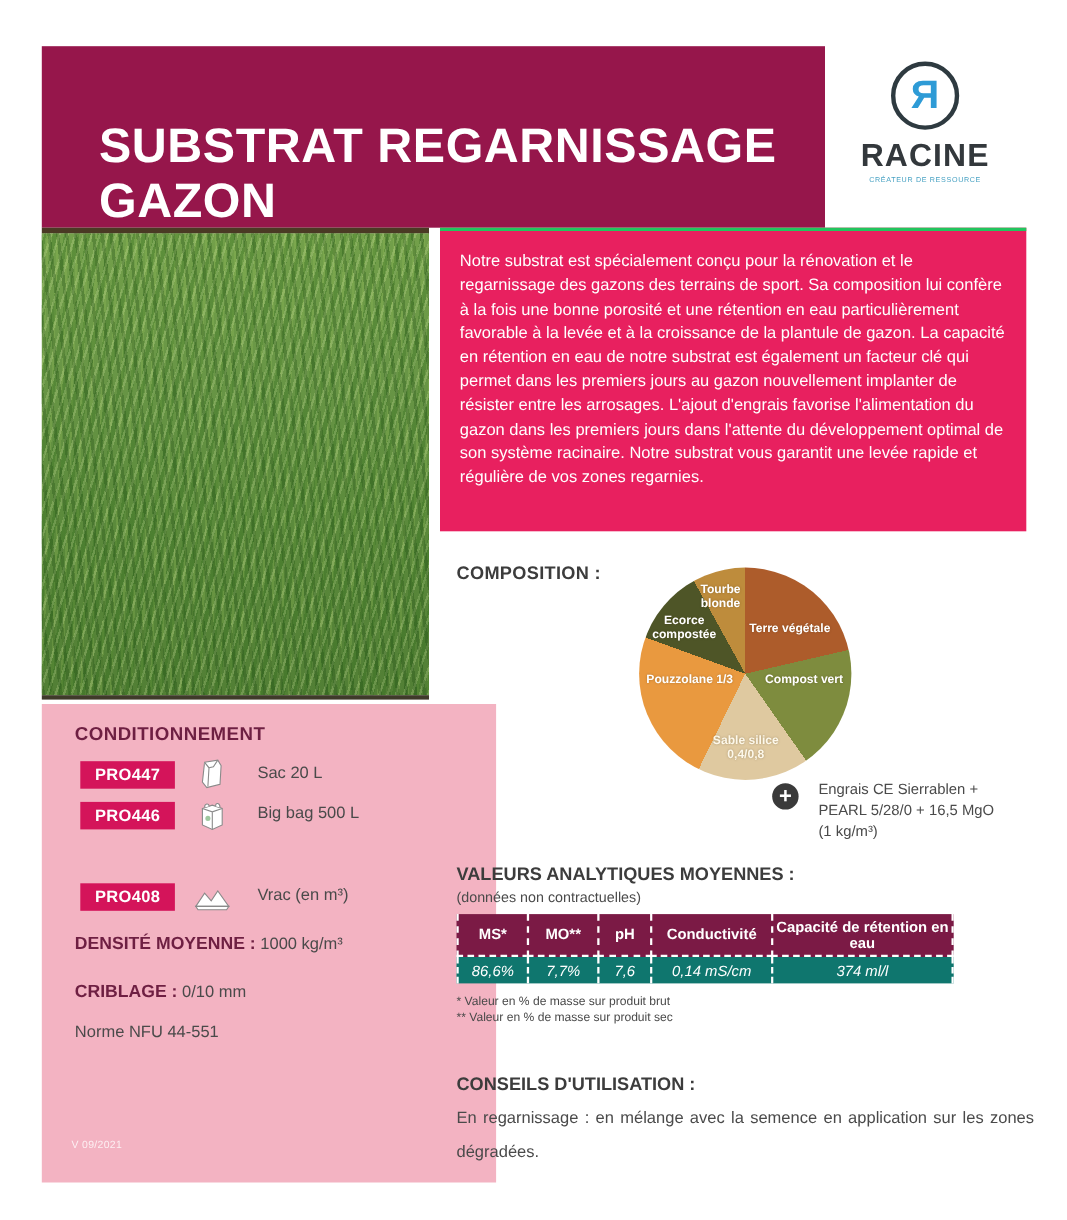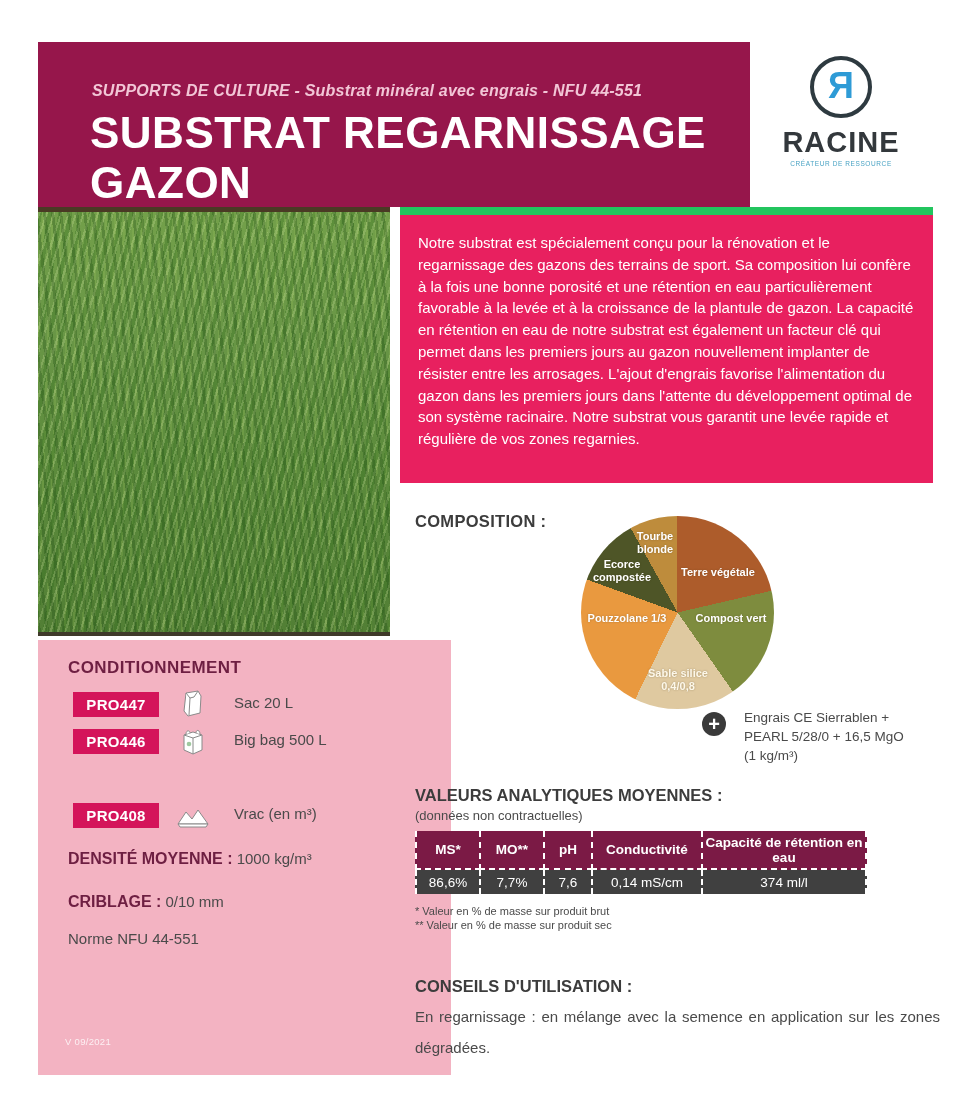--- a/index.html
+++ b/index.html
@@ -24,21 +24,21 @@
     border-top:5px solid #4a3a24; border-bottom:4px solid #3f3a2a;
     background:
       repeating-linear-gradient(83deg, rgba(25,70,15,.28) 0 3px, rgba(0,0,0,0) 3px 8px),
       repeating-linear-gradient(-72deg, rgba(225,242,175,.22) 0 2px, rgba(0,0,0,0) 2px 7px),
       repeating-linear-gradient(99deg, rgba(45,105,25,.30) 0 4px, rgba(0,0,0,0) 4px 10px),
       repeating-linear-gradient(-88deg, rgba(150,190,90,.25) 0 2px, rgba(0,0,0,0) 2px 9px),
       linear-gradient(180deg, #73a04a 0%, #699646 30%, #5c8b3c 60%, #527f35 100%);
   }
 
   
-  .desc { position:absolute; left:400px; top:207px; width:533px; height:276px; background:#E8205F; border-top:8px solid #22c55e;
+  .desc { position:absolute; left:400px; top:207px; width:533px; height:276px; background:#E8205F; border-top:3px solid #22c55e;
     padding:17px 18px; color:#ffffff; font-size:15px; line-height:21.8px; }
 
   
   .left-panel { position:absolute; left:38px; top:640px; width:413px; height:435px; background:#F3B3C2; }
   .cond-heading { position:absolute; left:30px; top:18px; font-size:17px; font-weight:bold; color:#6E1F42; letter-spacing:.4px; }
   .cond-row { position:absolute; left:0; width:100%; height:30px; }
   .cond-row.r0 { top:50px; } .cond-row.r1 { top:87px; } .cond-row.r2 { top:124px; } .cond-row.r3 { top:161px; }
   .badge { position:absolute; left:35px; top:2px; width:86px; height:25px; background:#D4145A; color:#ffffff; font-size:15px; font-weight:bold;
     display:flex; align-items:center; justify-content:center; letter-spacing:.3px; }
   .cond-icon { position:absolute; left:138px; top:-1px; width:34px; height:32px; }
@@ -65,38 +65,37 @@
   .engrais-text { position:absolute; left:42px; top:0; font-size:13.5px; color:#4A4A4A; line-height:19px; white-space:nowrap; }
 
   
   .ana-heading { position:absolute; left:415px; top:786px; font-size:16.5px; font-weight:bold; color:#3C3C3C; }
   .ana-sub { position:absolute; left:415px; top:808px; font-size:13px; color:#4A4A4A; }
   .ana-table { position:absolute; left:415px; top:831px; width:460px; }
   .ana-row { display:flex; }
   .ana-cell { color:#ffffff; text-align:center; border-right:2px dashed #ffffff; border-left:2px dashed #ffffff; margin-left:-2px; }
   .ana-cell:first-child { margin-left:0; }
   .ana-head .ana-cell { background:#7B1A45; font-weight:bold; font-size:13.5px; height:39px; display:flex; align-items:center; justify-content:center; line-height:15px; border-bottom:2px dashed #ffffff; }
-  .ana-vals .ana-cell { background:#404040; font-size:13.5px; height:24px; display:flex; align-items:center; justify-content:center; }
+  .ana-vals .ana-cell { background:#0f766e; font-size:13.5px; height:24px; display:flex; align-items:center; justify-content:center;font-style:italic; }
   .c0 { width:66px; } .c1 { width:66px; } .c2 { width:50px; } .c3 { width:112px; } .c4 { width:166px; }
   .footnote { position:absolute; left:415px; font-size:11px; color:#4A4A4A; }
   .fn1 { top:905px; } .fn2 { top:919px; }
 
   
   .conseils-heading { position:absolute; left:415px; top:977px; font-size:16.5px; font-weight:bold; color:#3C3C3C; }
   .conseils-text { position:absolute; left:415px; top:1001px; width:525px; font-size:15px; color:#4A4A4A; line-height:31px; text-align:justify; }
 
   svg .ln { stroke:#8a8a8a; stroke-width:1; fill:#ffffff; }
 </style>
 </head>
 <body>
 
 <div class="page">
 
   <div class="header">
-    <div class="header-sub">SUPPORTS DE CULTURE - Substrat minéral avec engrais - NFU 44-551</div>
     <div class="header-title">SUBSTRAT REGARNISSAGE GAZON</div>
   </div>
 
   <div class="logo">
     <div class="logo-circle">
       <span class="logo-glyph">Я</span>
     </div>
     <div class="logo-name">RACINE</div>
     <div class="logo-tagline">CRÉATEUR DE RESSOURCE</div>
   </div>

